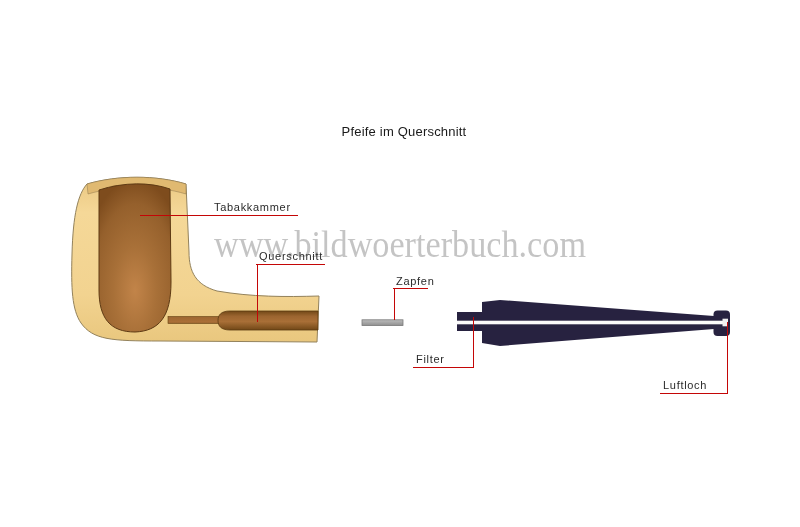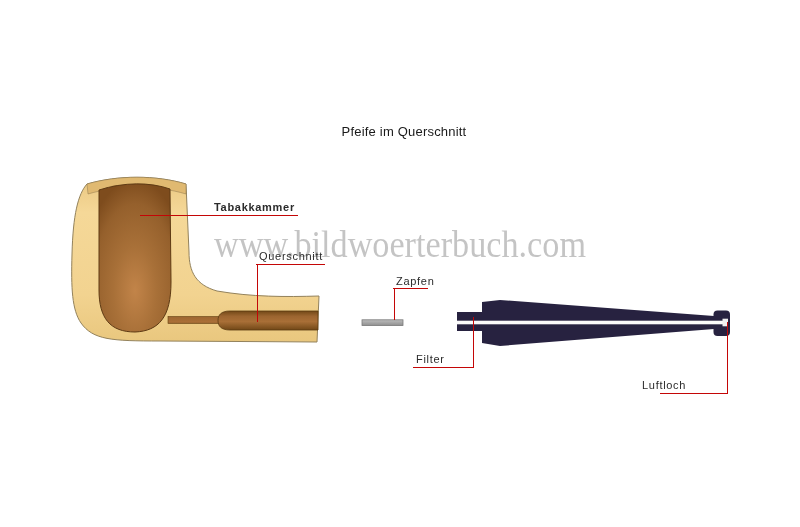--- a/index.html
+++ b/index.html
@@ -111,19 +111,19 @@
 
   <div class="abs leader h" style="left:393px;top:288px;width:35px;"></div>
   <div class="abs leader v" style="left:394px;top:289px;height:31px;"></div>
 
   <div class="abs leader h" style="left:413px;top:367px;width:61px;"></div>
   <div class="abs leader v" style="left:473px;top:317px;height:50px;"></div>
 
   <div class="abs leader h" style="left:660px;top:393px;width:68px;"></div>
   <div class="abs leader v" style="left:727px;top:322px;height:71px;"></div>
 
-  <div class="abs callout-label" style="left:214px;top:201px;font-weight:bold;">Tabakkammer</div>
+  <div class="abs callout-label" style="left:214px;top:201px;">Tabakkammer</div>
   <div class="abs callout-label" style="left:259px;top:250px;">Querschnitt</div>
   <div class="abs callout-label" style="left:396px;top:275px;">Zapfen</div>
   <div class="abs callout-label" style="left:416px;top:353px;">Filter</div>
-  <div class="abs callout-label" style="left:642px;top:379px;">Luftloch</div>
+  <div class="abs callout-label" style="left:663px;top:379px;">Luftloch</div>
 
 </div>
 
 </body></html>

